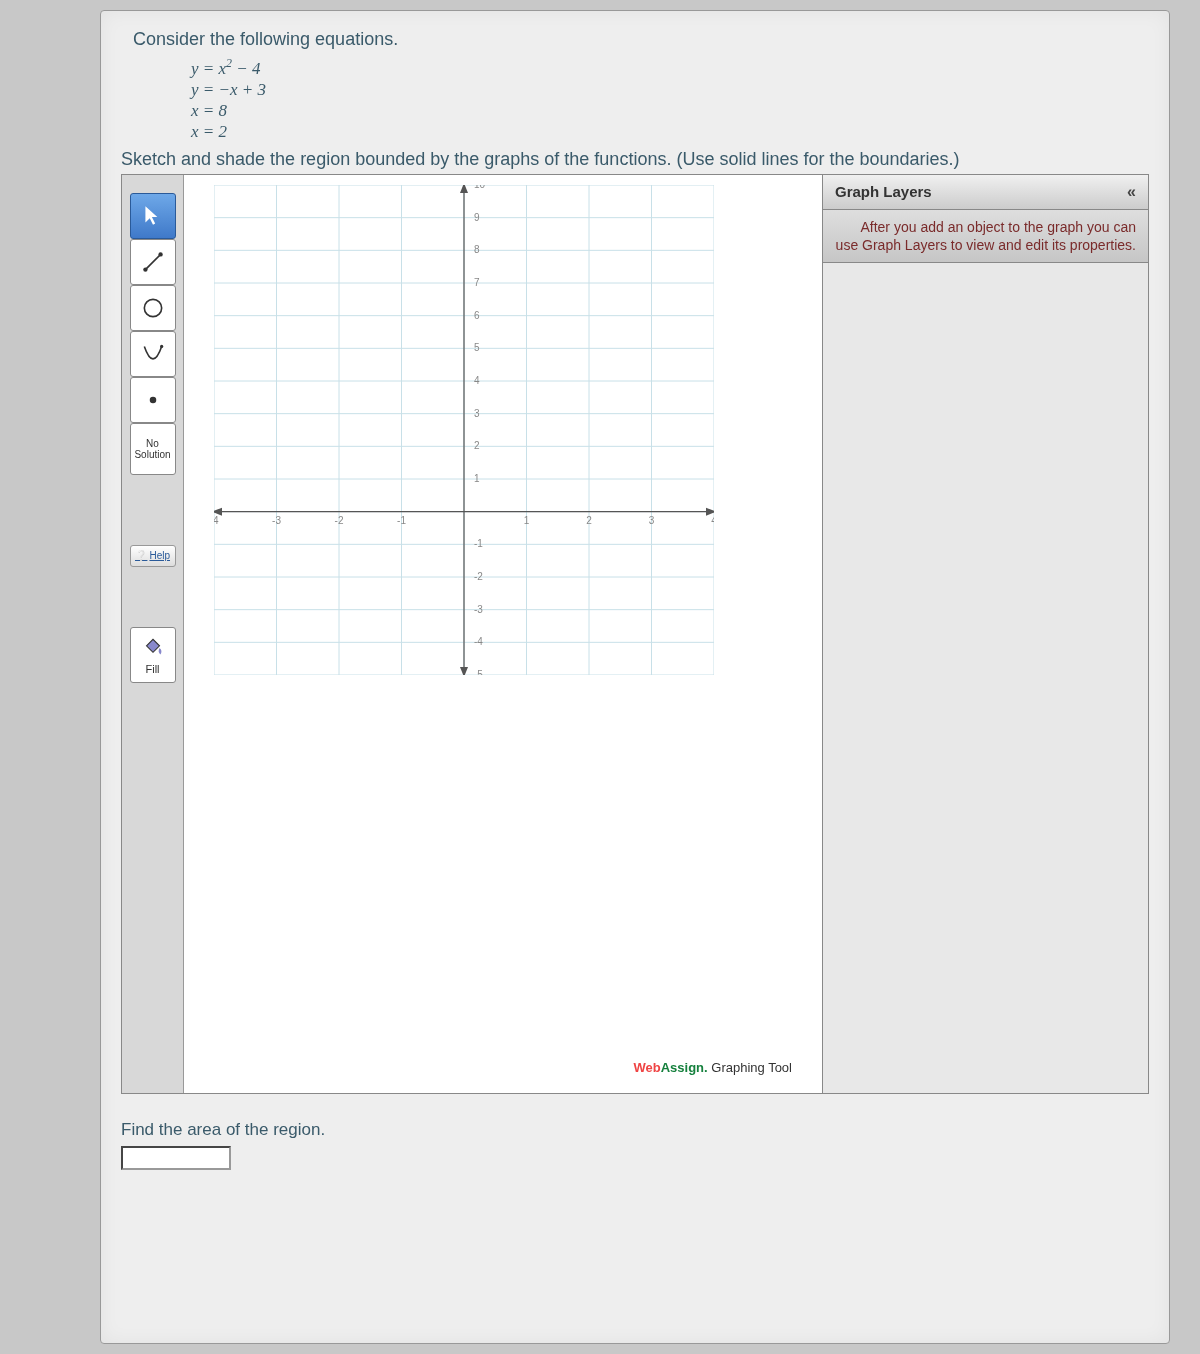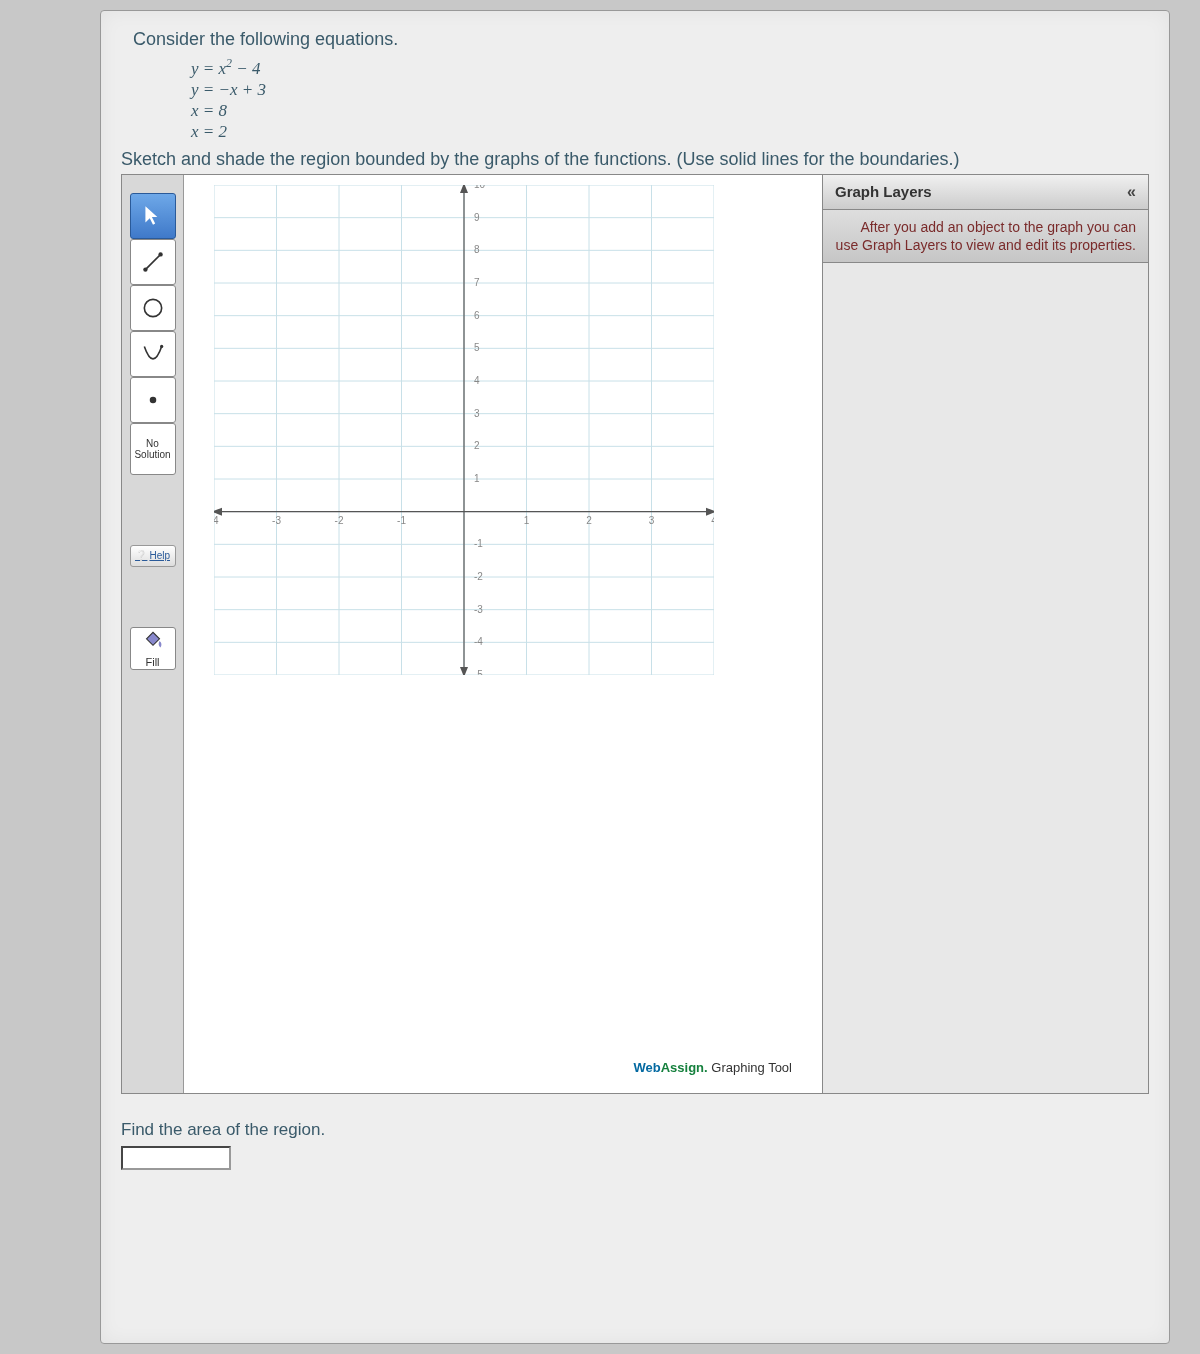--- a/index.html
+++ b/index.html
@@ -90,21 +90,21 @@
       font-size: 10px;
       color: #2a5a99;
       display: flex;
       align-items: center;
       justify-content: center;
       cursor: pointer;
       text-decoration: underline;
     }
     .spacer-md { height: 60px; }
     .tool-btn.fill {
-      height: 43px;
+      height: 56px;
       flex-direction: column;
       gap: 2px;
       font-size: 11px;
     }
     
     .canvas-wrap {
       flex: 1;
       position: relative;
       background: #fff;
     }
@@ -115,21 +115,21 @@
       width: 500px;
       height: 490px;
     }
     .footer-label {
       position: absolute;
       bottom: 18px;
       right: 30px;
       font-size: 13px;
       color: #333;
     }
-    .footer-label b { color: #0369a1; text-align: center; }
+    .footer-label b { color: #ef4444; text-align: center; }
     
     .layers-panel {
       width: 326px;
       border-left: 1px solid #888;
       background: #e8e8e8;
       display: flex;
       flex-direction: column;
     }
     .layers-header {
       background: linear-gradient(#f0f0f0, #cccccc);

